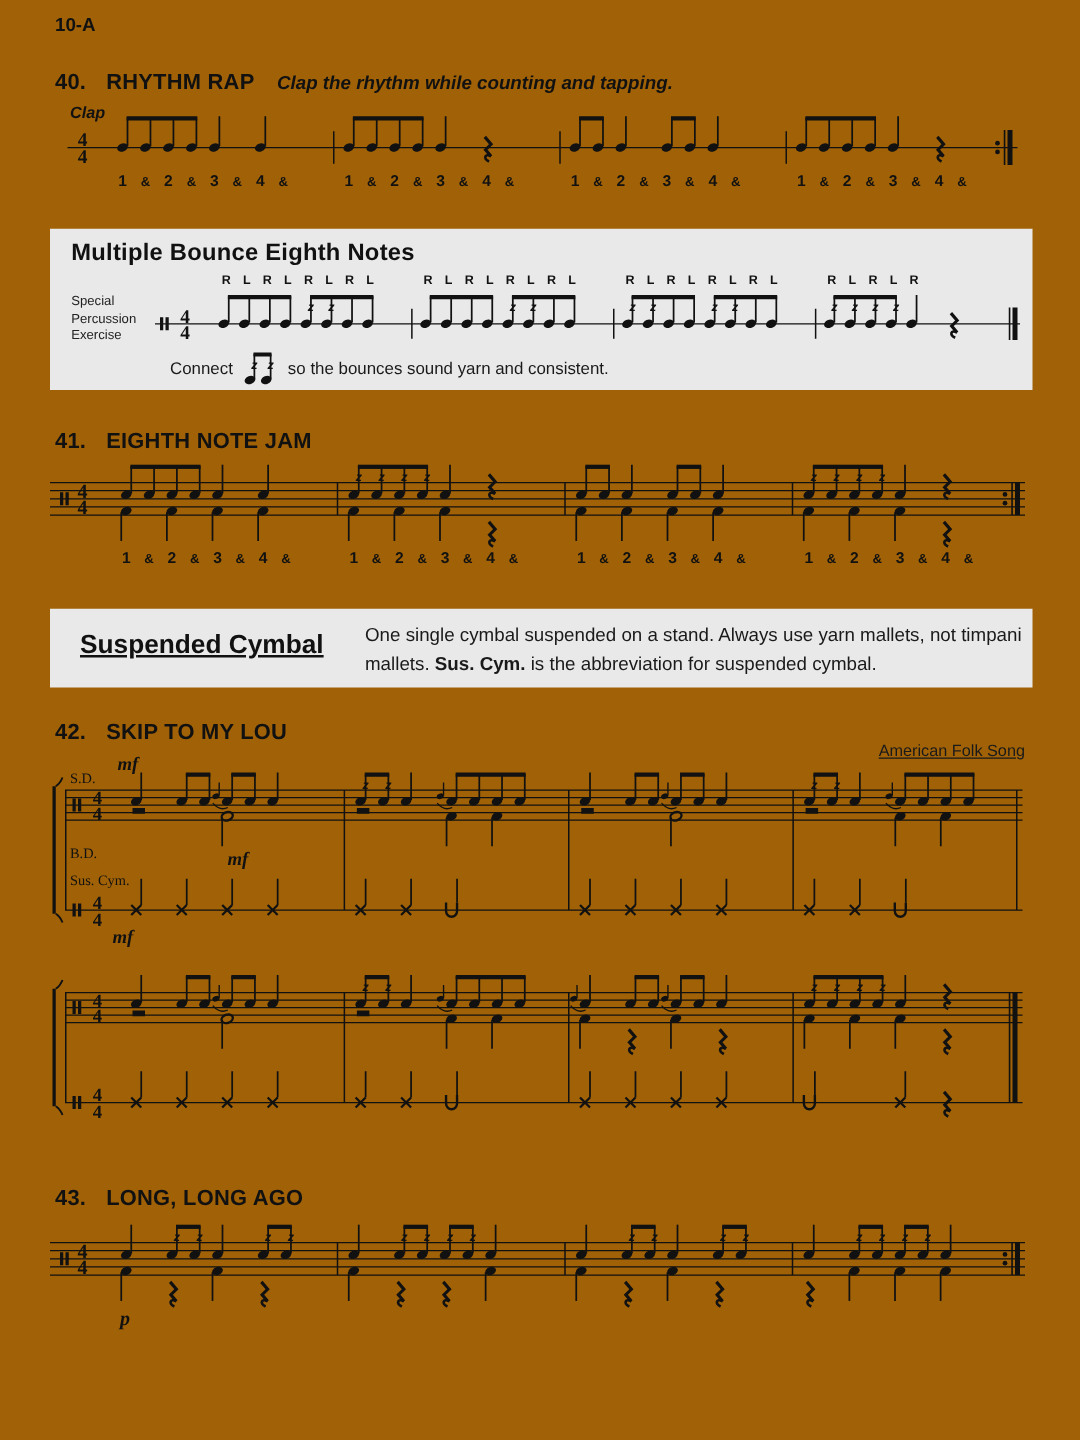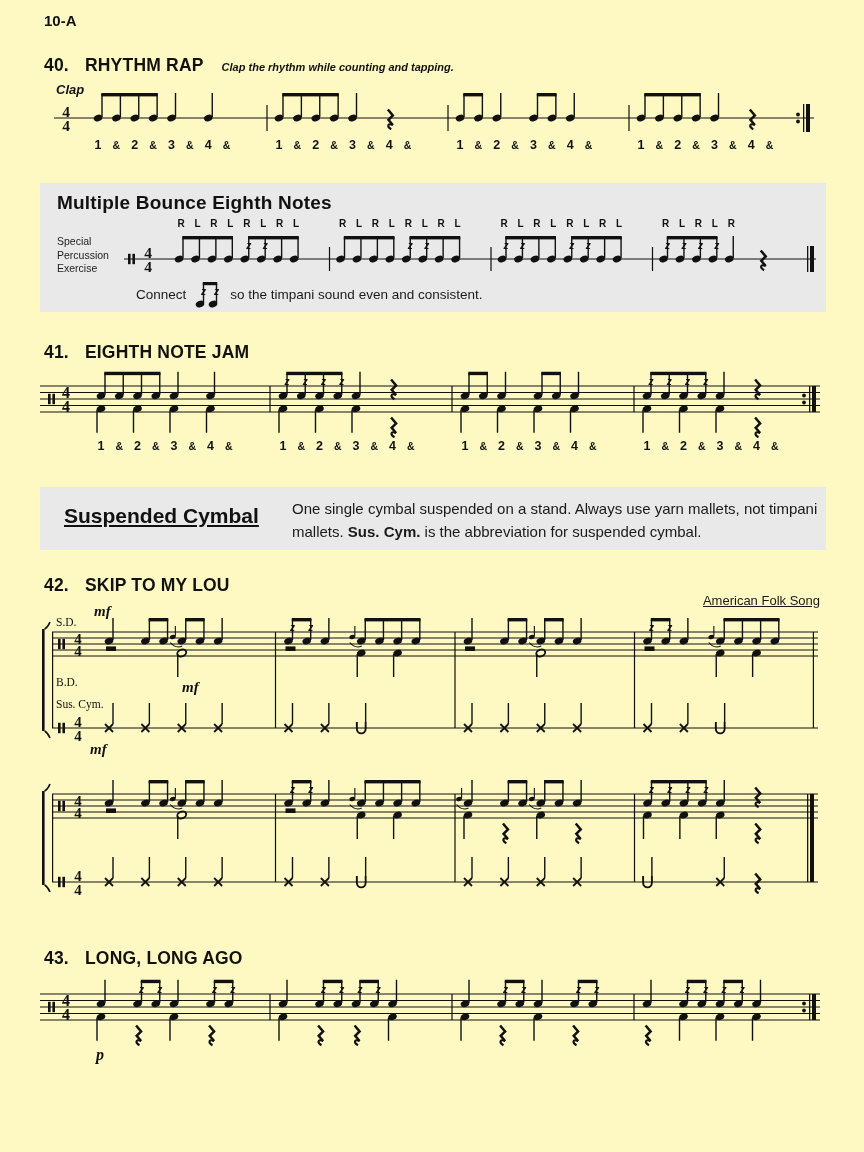--- a/index.html
+++ b/index.html
@@ -1,22 +1,22 @@
 <!DOCTYPE html>
 <html><head>
 <meta charset="utf-8">
 <style>
   html,body{margin:0;padding:0;background:#fff;}
-  .page{position:relative;width:864px;height:1152px;background:#fef9c3;overflow:hidden;
+  .page{position:relative;width:864px;height:1152px;background:#a16207;overflow:hidden;
         font-family:"Liberation Sans",sans-serif;color:#111;}
   .abs{position:absolute;}
   .pagenum{left:44px;top:12px;font-size:15px;font-weight:600;}
   .exhead{font-weight:700;font-size:17.5px;letter-spacing:.2px;white-space:nowrap;}
   .exhead .exnum{margin-right:16px;}
-  .exhead .instr{font-weight:600;font-style:italic;font-size:11px;margin-left:18px;letter-spacing:0;}
+  .exhead .instr{font-weight:600;font-style:italic;font-size:15px;margin-left:18px;letter-spacing:0;}
   .graybox{background:#e9e9e9;position:absolute;}
   .boxtitle{position:absolute;font-weight:700;font-size:19px;letter-spacing:.2px;}
   .sidelabel{position:absolute;font-size:10.5px;line-height:1.3;color:#222;}
   .caption{position:absolute;display:flex;align-items:center;gap:7px;font-size:13.5px;color:#1a1a1a;}
   .cymtitle{position:absolute;font-weight:700;font-size:21px;text-decoration:underline;}
   .cymtext{position:absolute;font-size:15px;line-height:1.55;color:#1a1a1a;}
   .cymtext b{font-weight:700;}
   .credit{position:absolute;font-size:13px;color:#1a1a1a;text-decoration:underline;}
   svg{position:absolute;overflow:visible;}
 </style>
@@ -260,21 +260,21 @@
       <span>Connect</span>
       <svg id="svgCap" style="position:static;" width="30" height="34" viewBox="0 0 30 34">
           <ellipse cx="7" cy="27" rx="4.4" ry="3.2" fill="#111111" transform="rotate(-21 7 27)"></ellipse>
           <ellipse cx="20" cy="27" rx="4.4" ry="3.2" fill="#111111" transform="rotate(-21 20 27)"></ellipse>
           <line x1="10.5" y1="26" x2="10.5" y2="6" stroke="#111111" stroke-width="1.4"></line>
           <line x1="23.5" y1="26" x2="23.5" y2="6" stroke="#111111" stroke-width="1.4"></line>
           <rect x="9.8" y="5" width="14.4" height="3.2" fill="#111111"></rect>
           <text x="10.5" y="18" fill="#111111" font-size="10" font-family="&quot;Liberation Sans&quot;,sans-serif" font-weight="700" text-anchor="middle" font-style="italic">z</text>
           <text x="23.5" y="18" fill="#111111" font-size="10" font-family="&quot;Liberation Sans&quot;,sans-serif" font-weight="700" text-anchor="middle" font-style="italic">z</text>
         </svg>
-      <span>so the timpani sound even and consistent.</span>
+      <span>so the bounces sound yarn and consistent.</span>
     </div>
   </div>
 
   <div class="abs exhead" style="left:44px;top:342px;">
     <span class="exnum">41.</span><span>EIGHTH NOTE JAM</span>
   </div>
   <svg id="svg41" style="left:40px;top:366px;" width="792" height="94" viewBox="0 0 792 94">
       <line x1="0" y1="20" x2="780" y2="20" stroke="#111111" stroke-width="1"></line>
       <line x1="0" y1="26.5" x2="780" y2="26.5" stroke="#111111" stroke-width="1"></line>
       <line x1="0" y1="33" x2="780" y2="33" stroke="#111111" stroke-width="1"></line>

